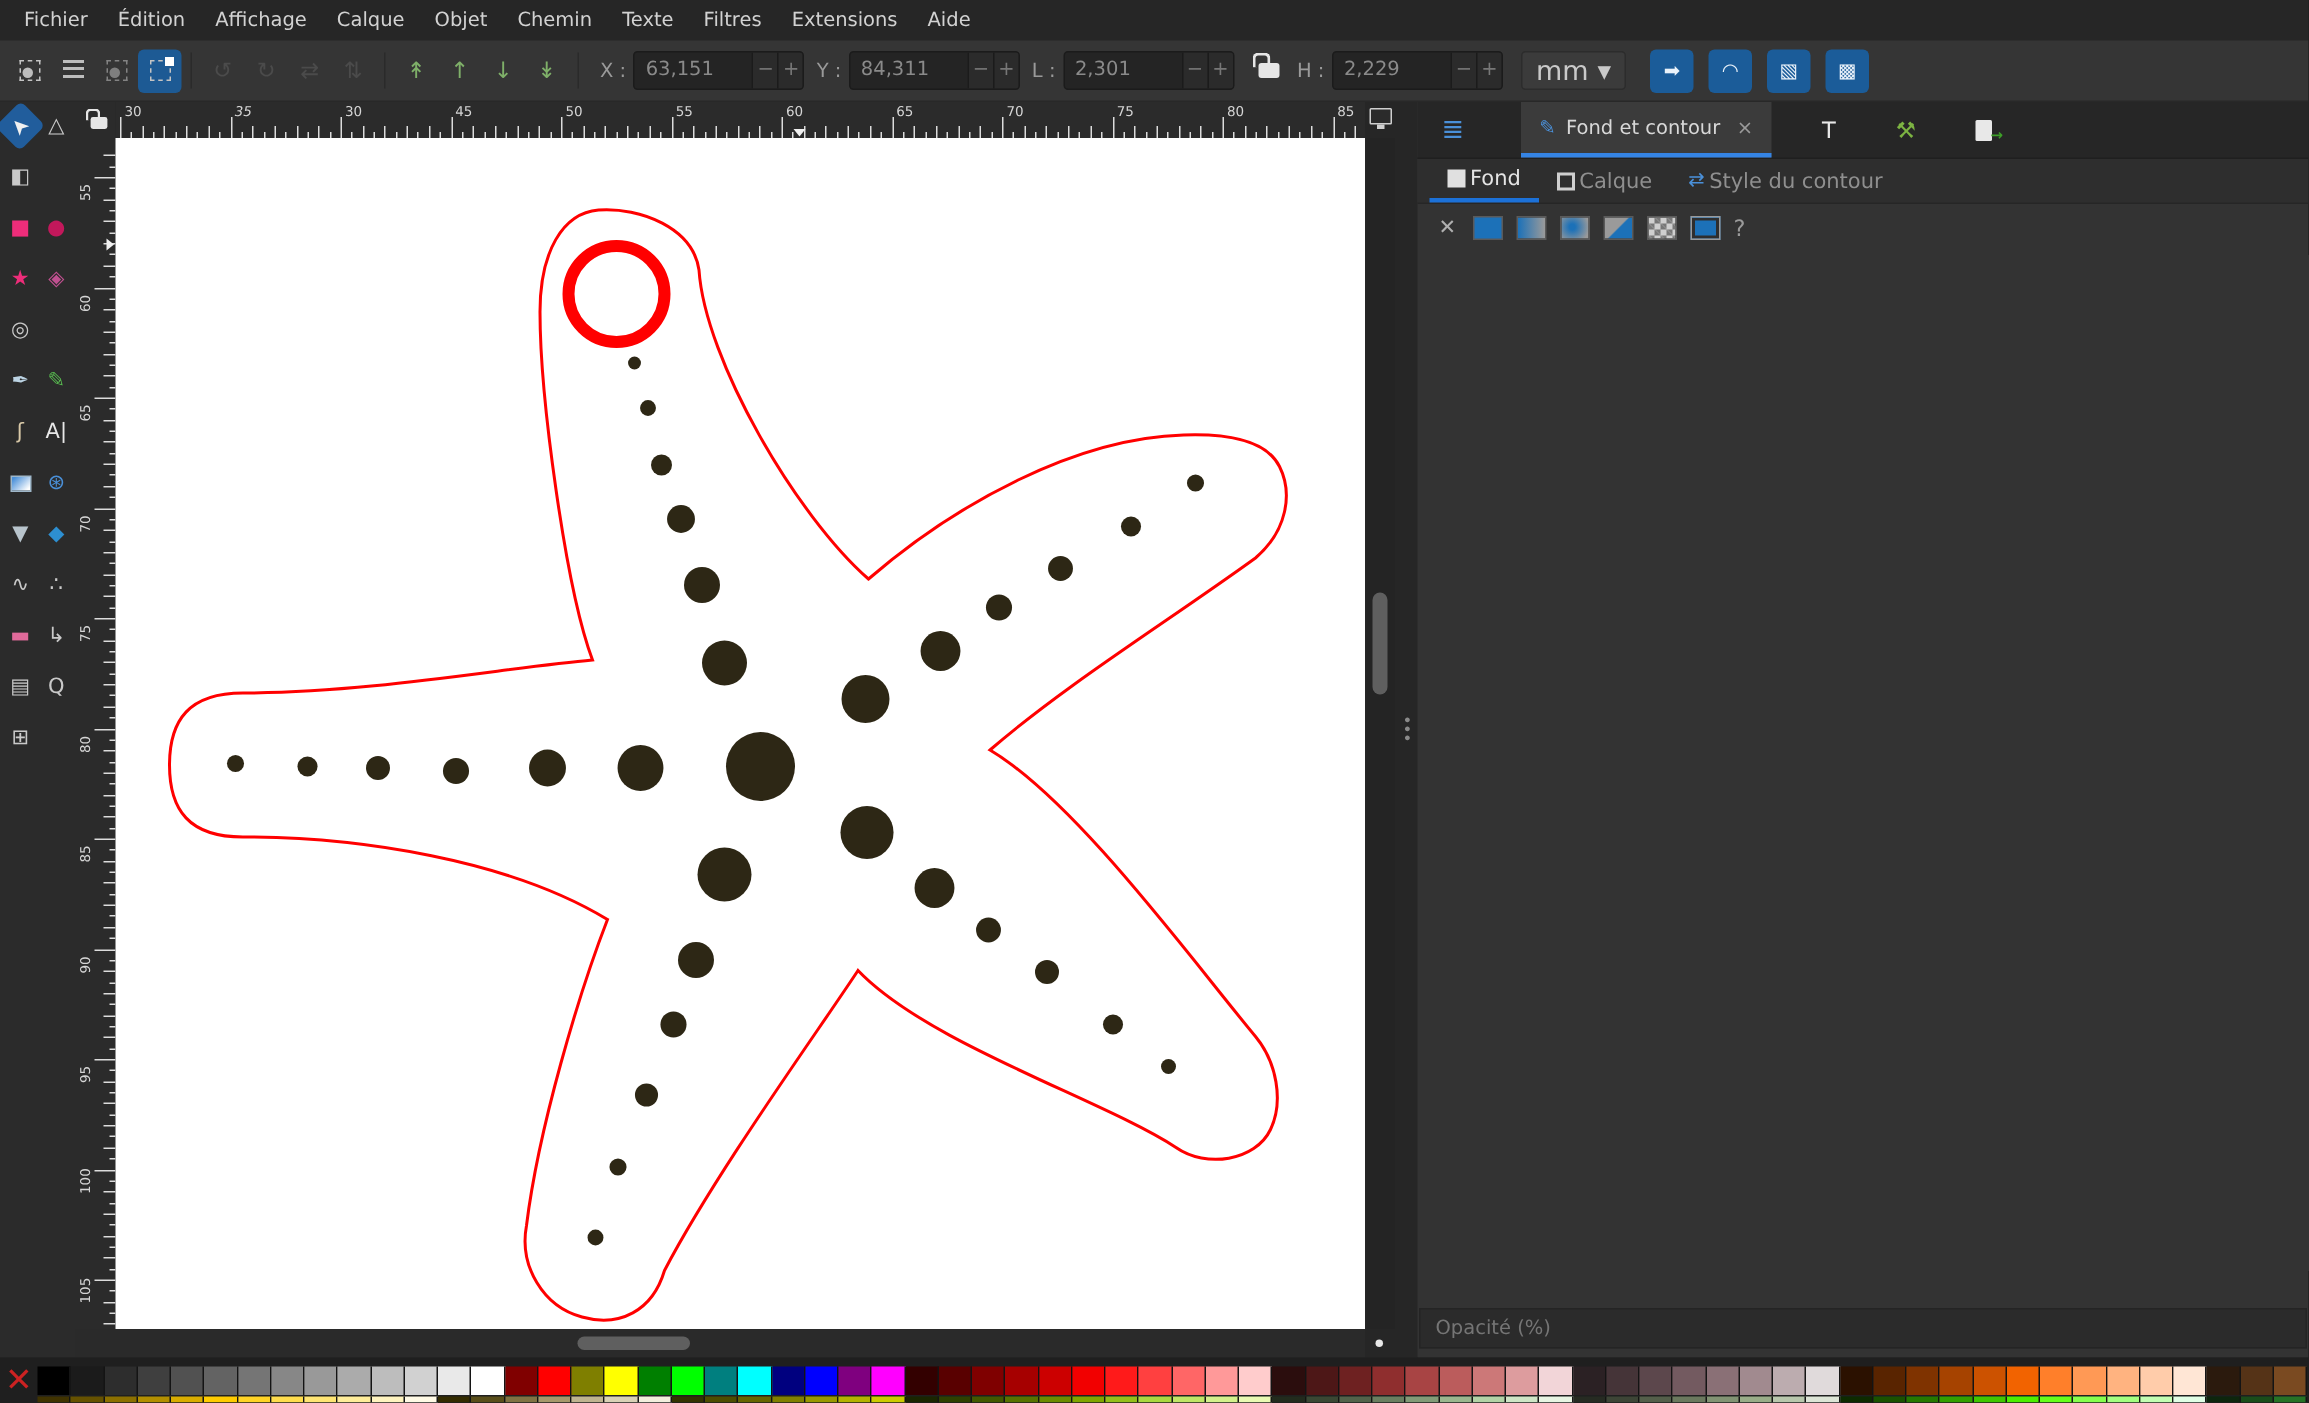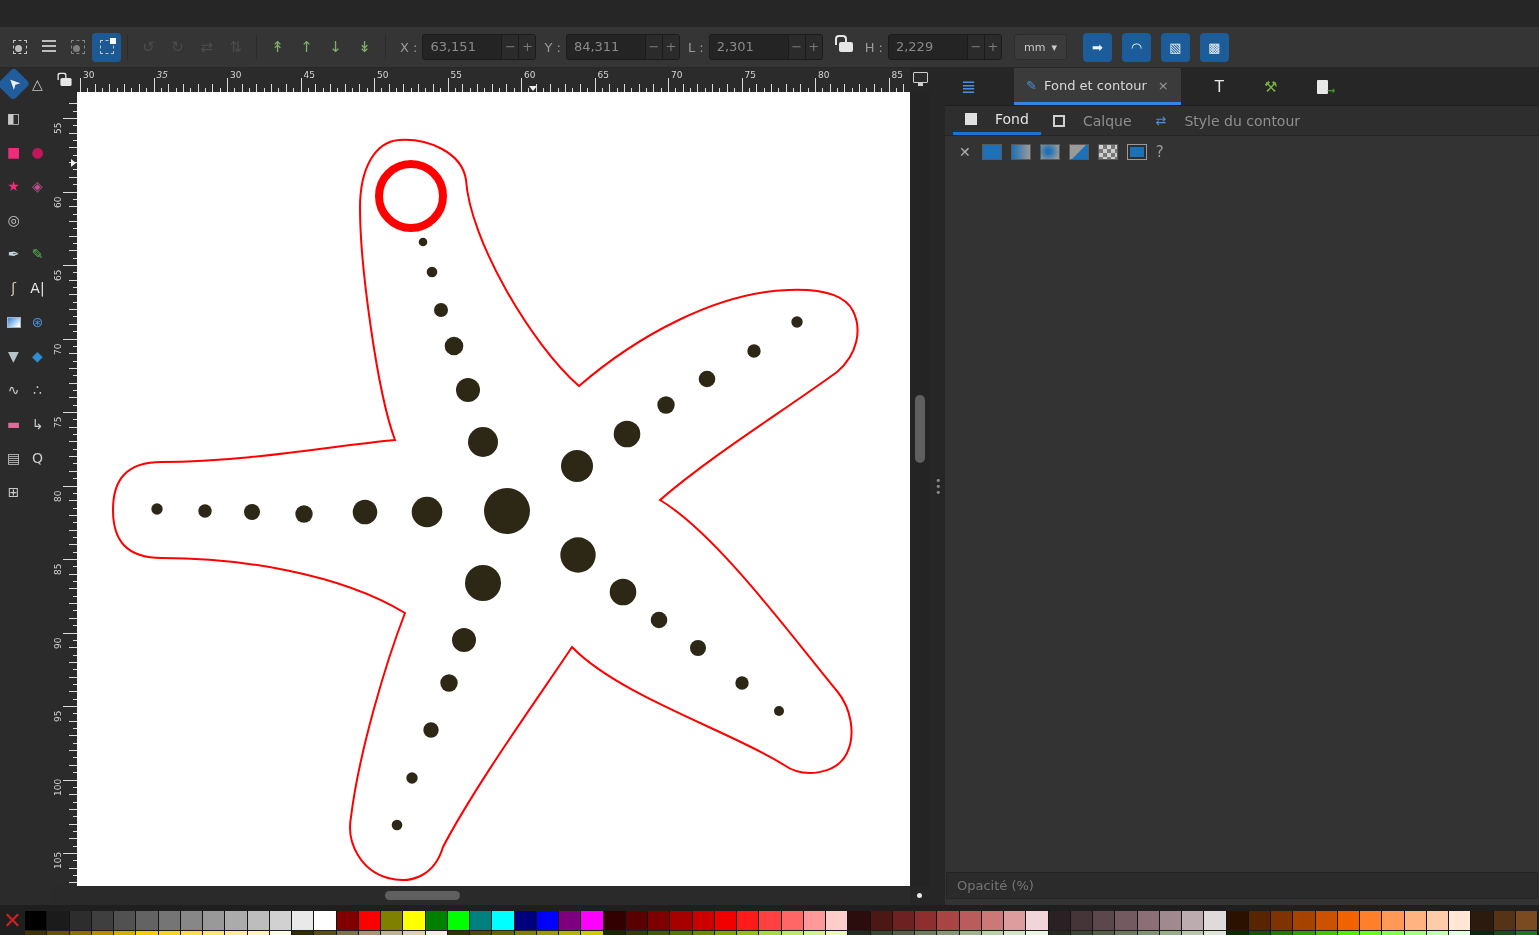--- a/index.html
+++ b/index.html
@@ -35,21 +35,21 @@
            border:1px solid #1b1b1b; border-radius:3px; overflow:hidden; }
   .fval { width:78px; color:#8a8a8a; font-size:13px; line-height:24px; padding-left:7px; }
   .fstep { width:17px; text-align:center; color:#777; font-size:13px; line-height:24px;
            border-left:1px solid #1b1b1b; background:#2b2b2b; }
   .lock { position:relative; width:14px; height:10px; background:#e6e6e6;
           border-radius:2px; margin:0 12px 0 16px; }
   .lock:before { content:""; position:absolute; left:-4px; top:-7px; width:8px; height:8px;
                  border:2px solid #e6e6e6; border-bottom:none; border-radius:4px 4px 0 0; }
   .unitsel { display:flex; align-items:center; gap:6px; height:26px; padding:0 9px;
              background:#3b3b3b; border:1px solid #2c2c2c; border-radius:3px;
-             color:#c9c9c9; font-size:11px; margin-left:12px; }
+             color:#c9c9c9; font-size:18px; margin-left:12px; }
   .scaletoggles { display:flex; gap:10px; margin-left:16px; }
 
   
   #toolbox { position:absolute; left:0; top:68px; width:50px; height:837px;
              background:#2b2b2b; display:flex; flex-wrap:wrap; align-content:flex-start;
              padding:3px 0 0 1px; }
   .tool { width:23px; height:24px; margin:1px 0 9px 1px; border-radius:4px;
           display:flex; align-items:center; justify-content:center; font-size:14px;
           color:#c9c9c9; }
   .tool.active { background:#215d9c; }
@@ -103,21 +103,21 @@
   .dock-tab.active-tab { background:#3b3b3b; border-bottom:3px solid #3584e4; gap:7px;
                          padding:0 12px; margin-left:22px; }
   .dock-tab.active-tab .ttl { color:#d8d8d8; font-size:13px; }
   .dock-tab.active-tab .pen { color:#4a90d9; font-size:13px; }
   .dock-tab.active-tab .close { color:#9a9a9a; font-size:13px; margin-left:4px; }
   .dock-tab .doc { position:relative; width:11px; height:14px; background:#e8e8e8; border-radius:1px; }
   .dock-tab .doc .exp { position:absolute; right:-7px; bottom:-2px; color:#3d9e28;
                         font-size:10px; font-weight:bold; }
   #subtabs { height:30px; background:#2e2e2e; border-bottom:1px solid #262626;
              display:flex; align-items:stretch; padding-left:8px; }
-  .subtab { display:flex; align-items:center; gap:18px; padding:0 12px; color:#8f8f8f; font-size:14px; }
+  .subtab { display:flex; align-items:center; gap:3px; padding:0 12px; color:#8f8f8f; font-size:14px; }
   .subtab.sel { color:#e4e4e4; border-bottom:3px solid #1c71d8; }
   .sq-fill { width:12px; height:12px; background:#e0e0e0; }
   .sq-stroke { width:12px; height:12px; border:2px solid #cfcfcf; }
   .stroke-style-ic { color:#4a90d9; font-size:13px; }
   #paint-row { height:32px; display:flex; align-items:center; gap:9px; padding-left:14px; }
   .paint-x { color:#b0b0b0; font-size:14px; margin-right:2px; }
   .paint { width:20px; height:16px; border:1px solid #5a5a5a; }
   .p-flat { background:#1c71b8; }
   .p-lin  { background:linear-gradient(90deg,#1c71b8,#9a9a9a); }
   .p-rad  { background:radial-gradient(circle at 40% 45%,#1c71b8 15%,#9a9a9a 85%); }
@@ -143,20 +143,32 @@
   .prow { position:absolute; left:25px; display:flex; }
   #prow1 { top:6px; height:19px; }
   #prow2 { top:26px; height:19px; }
   .swatch { height:100%; border-right:1px solid #141414; }
 </style>
 </head>
 <body>
 
 <div id="app">
 
+  <div id="menubar">
+      <div class="menu-item">Fichier</div>
+      <div class="menu-item">Édition</div>
+      <div class="menu-item">Affichage</div>
+      <div class="menu-item">Calque</div>
+      <div class="menu-item">Objet</div>
+      <div class="menu-item">Chemin</div>
+      <div class="menu-item">Texte</div>
+      <div class="menu-item">Filtres</div>
+      <div class="menu-item">Extensions</div>
+      <div class="menu-item">Aide</div>
+    </div>
 
   <div id="toolbar">
     <div class="tbtn">
         <span class="dash-box">
           <span class="blob"></span>
         </span>
       </div>
     <div class="tbtn">
         <span class="dash-lines"></span>
       </div>

